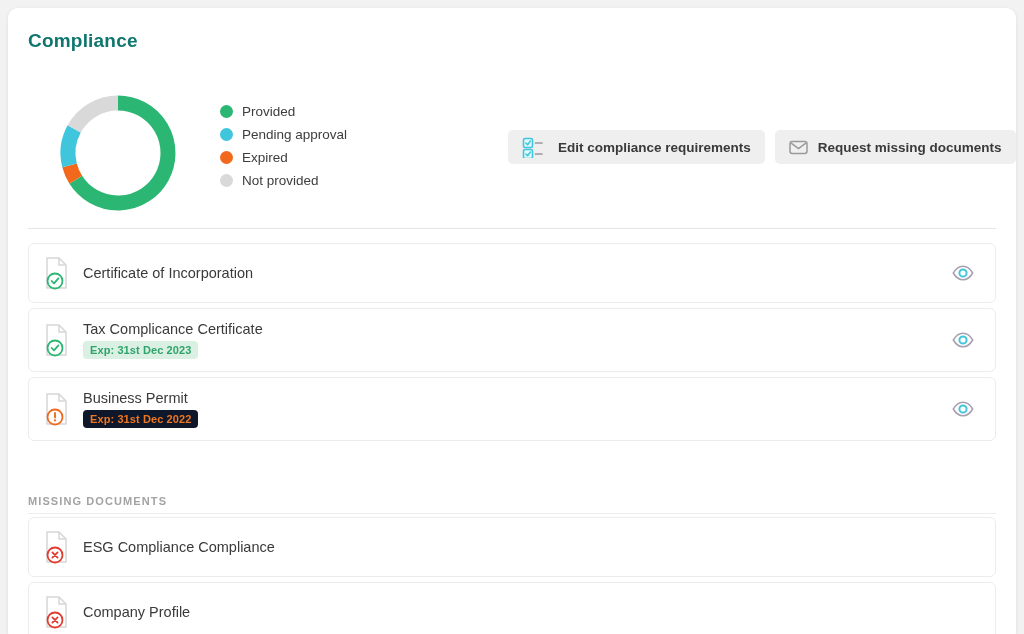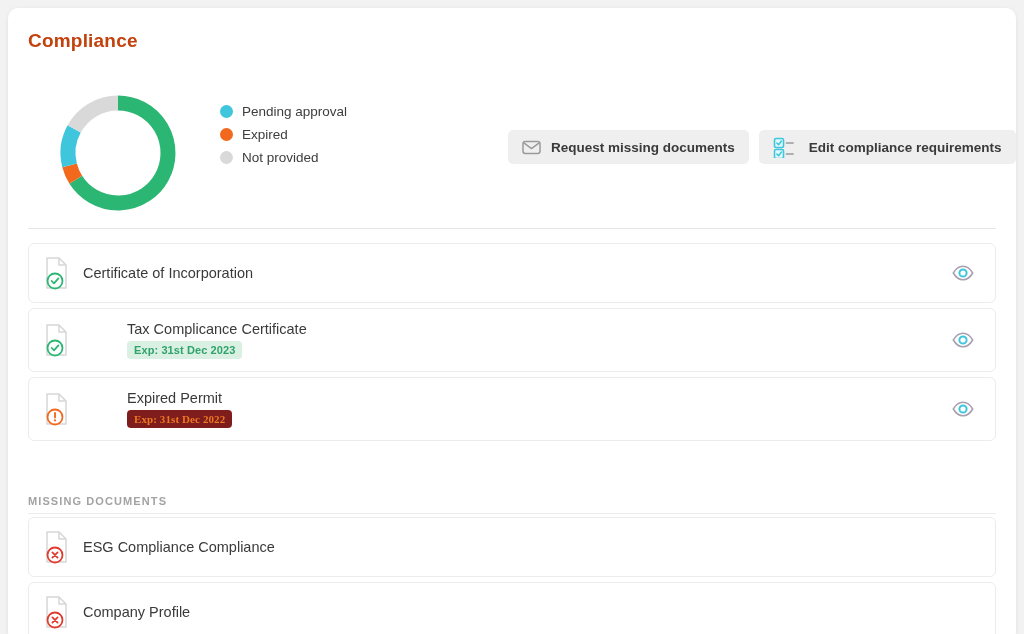--- a/index.html
+++ b/index.html
@@ -29,21 +29,21 @@
     box-shadow: 0 1px 4px rgba(0,0,0,0.08);
     box-sizing: border-box;
     overflow: hidden;
   }
   .card-title {
     position: absolute;
     left: 20px;
     top: 22px;
     font-size: 19px;
     font-weight: bold;
-    color: #c2410c;
+    color: #0f766e;
     letter-spacing: 0.2px;
   }
   
   .chart-region {
     position: absolute;
     left: 0;
     top: 70px;
     width: 1008px;
     height: 145px;
   }
@@ -137,21 +137,20 @@
     width: 968px;
     border: 1px solid #ececec;
     border-radius: 6px;
     background: #ffffff;
     margin-bottom: 5px;
     padding: 12px 14px;
     min-height: 49px;
   }
   .doc-row.tall {
     min-height: 60px;
-    gap: 44px;
   }
   .doc-icon {
     flex: 0 0 auto;
     width: 30px;
     height: 34px;
     position: relative;
     margin-right: 10px;
   }
   .doc-text {
     display: flex;
@@ -170,23 +169,22 @@
     font-weight: bold;
     padding: 3px 7px;
     border-radius: 4px;
     letter-spacing: 0.1px;
   }
   .badge-ok {
     background: #d9f0e2;
     color: #2fa36b;
   }
   .badge-warn {
-    background: #7f1d1d;
+    background: #0f172a;
     color: #ef7622;
-    font-family: Liberation Serif, serif;
   }
   .eye-btn {
     position: absolute;
     right: 20px;
     top: 50%;
     transform: translateY(-50%);
     width: 24px;
     height: 24px;
     display: flex;
     align-items: center;
@@ -236,58 +234,62 @@
           <g id="donut-segments" transform="rotate(-90 62 62)">
               <path d="M 112 62 A 50 50 0 1 1 35.20866025105018 19.783603724899237" fill="none" stroke="#2cb673" stroke-width="15"></path>
               <path d="M 35.20866025105018 19.783603724899237 A 50 50 0 0 1 49.565505641757234 13.570841943568453" fill="none" stroke="#f2691e" stroke-width="15"></path>
               <path d="M 49.565505641757234 13.570841943568453 A 50 50 0 0 1 86.08768370508575 18.18466599780681" fill="none" stroke="#3fc6dd" stroke-width="15"></path>
               <path d="M 86.08768370508575 18.18466599780681 A 50 50 0 0 1 112 61.999999999999986" fill="none" stroke="#d9d9d9" stroke-width="15"></path>
             </g>
         </svg>
       </div>
 
       <div class="legend">
+        <div class="legend-row">
+          <span class="legend-dot" style="background:#2cb673"></span>
+          <span class="legend-label">Provided</span>
+        </div>
         <div class="legend-row">
           <span class="legend-dot" style="background:#3fc6dd"></span>
           <span class="legend-label">Pending approval</span>
         </div>
         <div class="legend-row">
           <span class="legend-dot" style="background:#f2691e"></span>
           <span class="legend-label">Expired</span>
         </div>
         <div class="legend-row">
           <span class="legend-dot" style="background:#d9d9d9"></span>
           <span class="legend-label">Not provided</span>
         </div>
       </div>
 
       <div class="actions">
         <button class="btn">
           <span class="btn-icon">
-            <svg width="19" height="16" viewBox="0 0 19 16">
-              <rect x="1" y="2.5" width="17" height="12" rx="2.2" fill="none" stroke="#9a9a9a" stroke-width="1.5"></rect>
-              <path d="M2.2 4.2 L9.5 9.6 L16.8 4.2" fill="none" stroke="#9a9a9a" stroke-width="1.5" stroke-linecap="round" stroke-linejoin="round"></path>
-            </svg>
-          </span>
-          <span class="btn-label">Request missing documents</span>
-        </button>
-
-        <button class="btn">
-          <span class="btn-icon">
             <svg width="26" height="22" viewBox="0 0 26 22">
               <rect x="1.5" y="2.5" width="9" height="9" rx="1.6" fill="#e3f8fb" stroke="#3fc6dd" stroke-width="1.6"></rect>
               <path d="M3.8 7 L5.6 8.8 L8.4 5" fill="none" stroke="#3fc6dd" stroke-width="1.5" stroke-linecap="round" stroke-linejoin="round"></path>
               <rect x="1.5" y="13.5" width="9" height="9" rx="1.6" fill="#e3f8fb" stroke="#3fc6dd" stroke-width="1.6"></rect>
               <path d="M3.8 18 L5.6 19.8 L8.4 16" fill="none" stroke="#3fc6dd" stroke-width="1.5" stroke-linecap="round" stroke-linejoin="round"></path>
               <line x1="13.5" y1="7" x2="20" y2="7" stroke="#9a9a9a" stroke-width="1.7" stroke-linecap="round"></line>
               <line x1="13.5" y1="18" x2="20" y2="18" stroke="#9a9a9a" stroke-width="1.7" stroke-linecap="round"></line>
             </svg>
           </span>
           <span class="btn-label">Edit compliance requirements</span>
         </button>
+
+        <button class="btn">
+          <span class="btn-icon">
+            <svg width="19" height="16" viewBox="0 0 19 16">
+              <rect x="1" y="2.5" width="17" height="12" rx="2.2" fill="none" stroke="#9a9a9a" stroke-width="1.5"></rect>
+              <path d="M2.2 4.2 L9.5 9.6 L16.8 4.2" fill="none" stroke="#9a9a9a" stroke-width="1.5" stroke-linecap="round" stroke-linejoin="round"></path>
+            </svg>
+          </span>
+          <span class="btn-label">Request missing documents</span>
+        </button>
       </div>
     </div>
 
     <div class="divider"></div>
 
     <div class="doc-list">
 
       <div class="doc-row">
         <span class="doc-icon">
           <svg width="30" height="34" viewBox="0 0 30 34">
@@ -334,21 +336,21 @@
         <span class="doc-icon">
           <svg width="30" height="34" viewBox="0 0 30 34">
             <path d="M4 2 h12 l7 7 v23 h-19 z" fill="#ffffff" stroke="#d6d6d6" stroke-width="1.5" stroke-linejoin="round"></path>
             <path d="M16 2 v7 h7" fill="none" stroke="#d6d6d6" stroke-width="1.5" stroke-linejoin="round"></path>
             <circle cx="12" cy="25" r="7.5" fill="#ffffff" stroke="#f2691e" stroke-width="1.8"></circle>
             <line x1="12" y1="21" x2="12" y2="25.6" stroke="#f2691e" stroke-width="1.9" stroke-linecap="round"></line>
             <circle cx="12" cy="28.4" r="1.05" fill="#f2691e"></circle>
           </svg>
         </span>
         <span class="doc-text">
-          <span class="doc-name">Expired Permit</span>
+          <span class="doc-name">Business Permit</span>
           <span class="badge badge-warn">Exp: 31st Dec 2022</span>
         </span>
         <button class="eye-btn">
           <svg width="22" height="16" viewBox="0 0 22 16">
             <path d="M1.3 8 C4 3.4 7.6 1.3 11 1.3 C14.4 1.3 18 3.4 20.7 8 C18 12.6 14.4 14.7 11 14.7 C7.6 14.7 4 12.6 1.3 8 Z" fill="none" stroke="#a79eb0" stroke-width="1.5" stroke-linejoin="round"></path>
             <circle cx="11" cy="8" r="3.6" fill="none" stroke="#3fc6dd" stroke-width="2"></circle>
           </svg>
         </button>
       </div>
 

